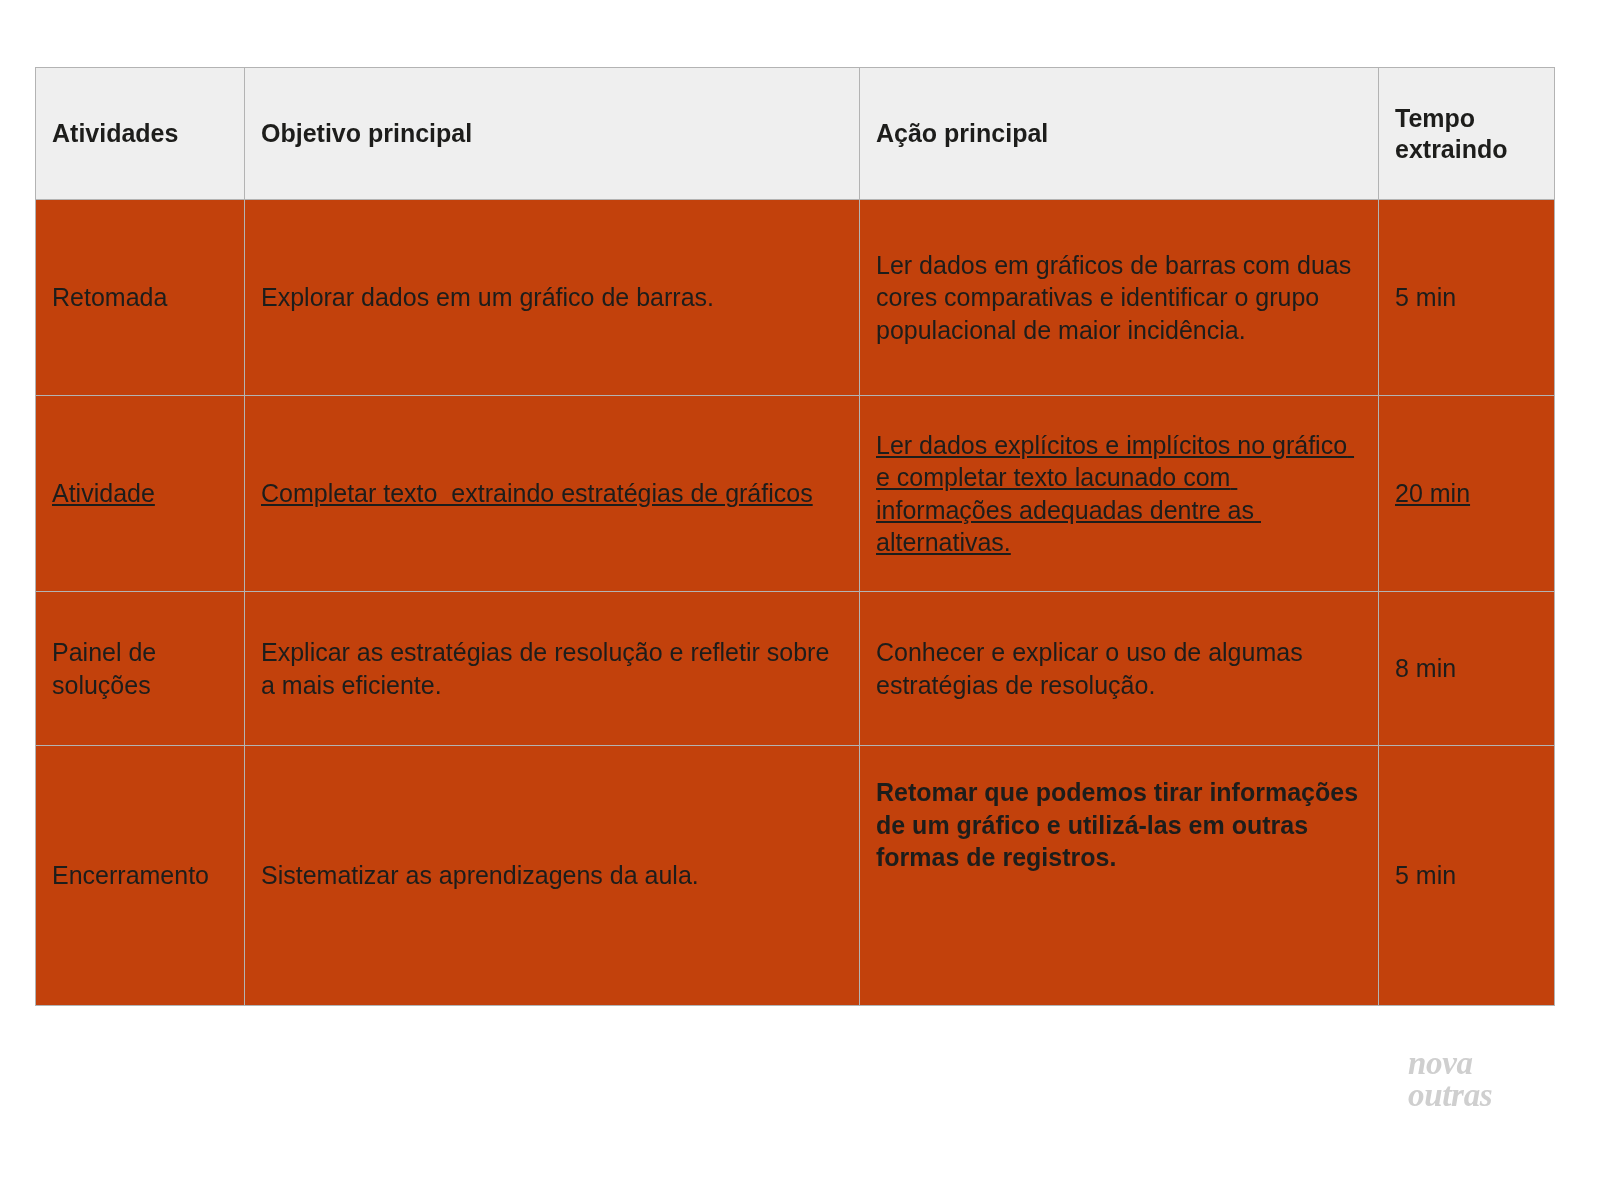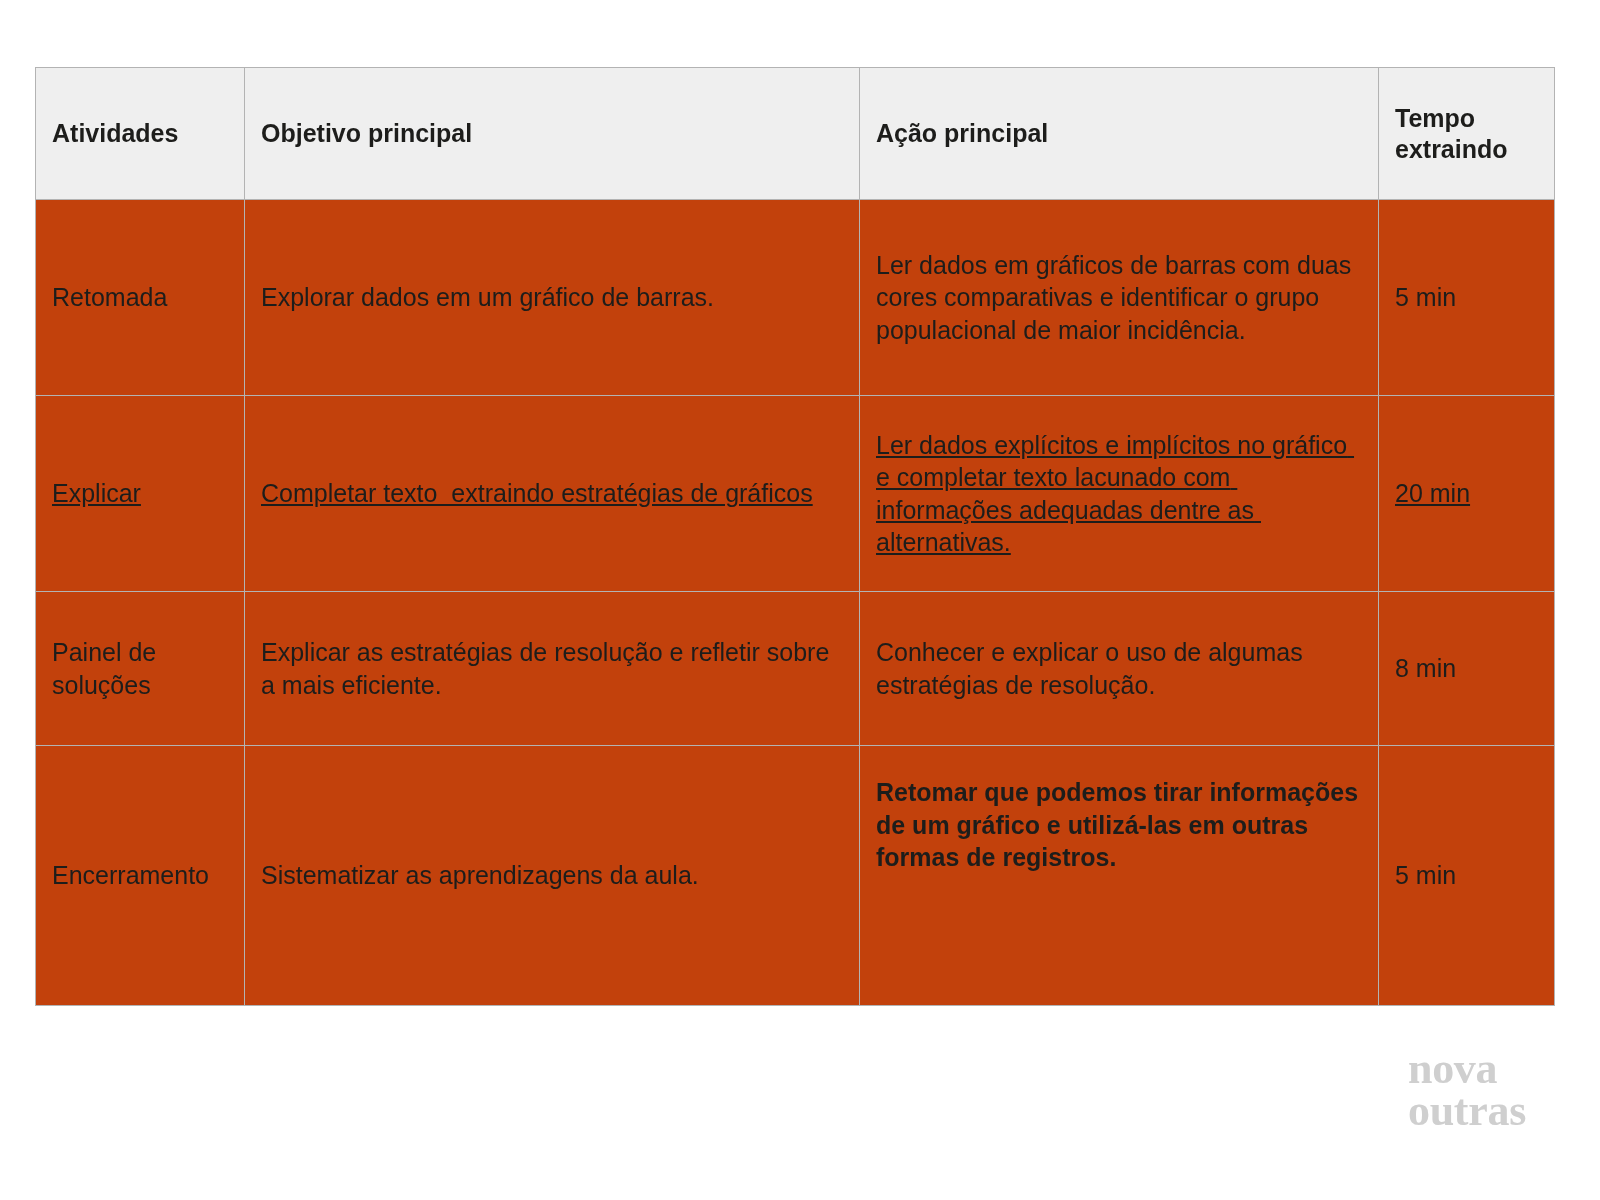--- a/index.html
+++ b/index.html
@@ -83,25 +83,26 @@
     white-space: pre-wrap;
   }
 
   .logo {
     position: absolute;
     left: 1408px;
     top: 1048px;
     width: 110px;
     font-family: "Liberation Serif", serif;
     font-weight: bold;
-    font-size: 44px;
+    font-size: 33px;
     line-height: 0.96;
     color: #cfcfcf;
     letter-spacing: -0.3px;
     user-select: none;
+    font-style: italic;
   }
   .logo span { display: block; }
 </style>
 </head>
 <body>
 
 <div class="page">
 
   <table class="plan-table">
     <colgroup>
@@ -139,21 +140,21 @@
         <td>
           <span class="cell-text">Ler dados em gráficos de barras com duas cores comparativas e identificar o grupo populacional de maior incidência.</span>
         </td>
         <td>
           <span class="cell-text">5 min</span>
         </td>
       </tr>
 
       <tr data-row="1">
         <td>
-          <span class="cell-text">Explicar</span>
+          <span class="cell-text">Atividade</span>
         </td>
         <td>
           <span class="cell-text">Completar texto  extraindo estratégias de gráficos</span>
         </td>
         <td>
           <span class="cell-text">Ler dados explícitos e implícitos no gráfico e completar texto lacunado com informações adequadas dentre as alternativas.</span>
         </td>
         <td>
           <span class="cell-text">20 min</span>
         </td>

